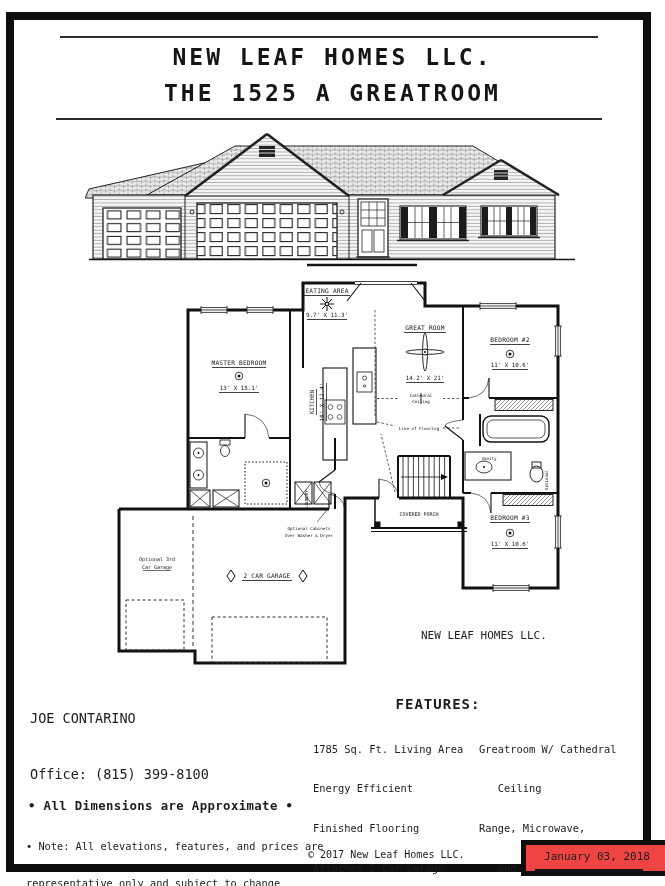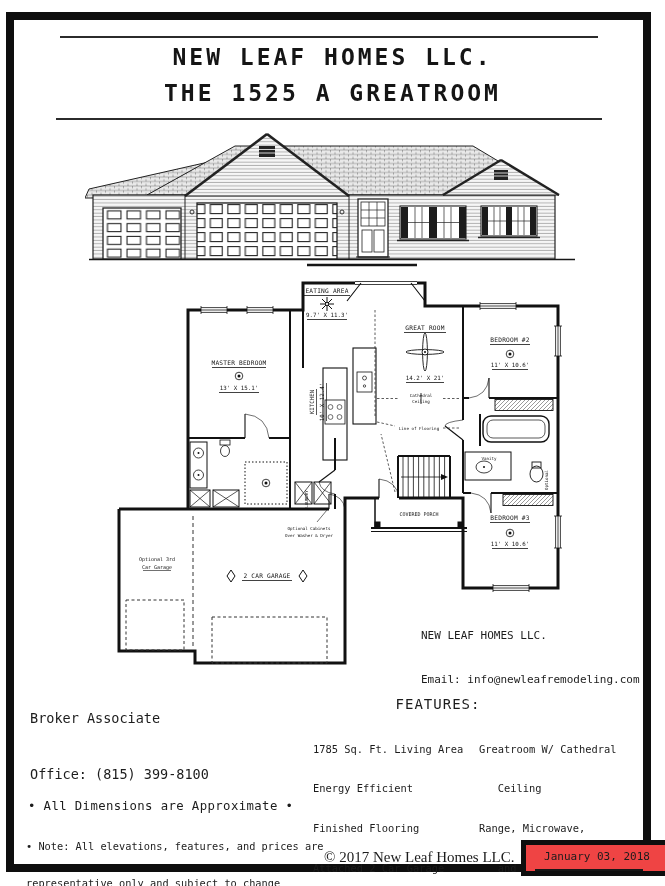--- a/index.html
+++ b/index.html
@@ -23,27 +23,27 @@
   .title1{top:44px;}
   .title2{top:80px;text-align:center;}
   svg{display:block;}
   svg text{font-family:"DejaVu Sans Mono", monospace;fill:#161616;}
   .plan-label{font-size:6.2px;letter-spacing:.2px;}
   .plan-dims{font-size:5.8px;}
   .plan-small{font-size:5px;}
   .plan-tiny{font-size:4.2px;}
   .contact-co{left:421px;top:600px;font-size:11px;line-height:14.5px;white-space:pre;}
   .contact-broker{left:30px;top:672px;font-size:13.5px;line-height:18.5px;white-space:pre;}
-  .features-head{left:313px;top:696px;width:250px;text-align:center;font-size:14px;font-weight:normal;letter-spacing:1px;}
+  .features-head{left:313px;top:696px;width:250px;text-align:center;font-size:14px;font-weight:bold;letter-spacing:1px;}
   .feat-col{font-size:10.4px;line-height:13.3px;white-space:pre;}
   .feat1{left:313px;top:716px;}
   .feat2{left:479px;top:716px;}
-  .dims-note{left:28px;top:799px;font-size:12.3px;letter-spacing:.4px;font-weight:normal;}
+  .dims-note{left:28px;top:799px;font-size:12.3px;letter-spacing:.4px;font-weight:bold;}
   .note-lines{left:26px;top:816px;font-size:10.3px;line-height:12.2px;white-space:pre;}
-  .copyright{left:324px;top:849px;font-size:15px;font-family:Liberation Serif, serif;}
+  .copyright{left:308px;top:849px;font-size:10px;}
   .date-box{
     left:521px;top:840px;width:152px;height:36px;border:5px solid #0e0e0e;
     background:#ef4444;box-sizing:border-box;text-align:center;z-index:5;
   }
   .date-text{display:inline-block;margin-top:3px;font-size:11px;}
   .date-line{position:absolute;left:9px;top:24px;width:108px;height:1.5px;background:#161616;}
 </style>
 </head>
 <body>
 
@@ -363,25 +363,24 @@
 
     <text class="plan-tiny" x="394" y="189.5">Vanity</text>
     <g transform="translate(453,210) rotate(-90)">
       <text class="plan-tiny" x="0" y="0">Optional</text>
     </g>
   </g>
 </svg>
 
 <div class="abs contact-co">
   <div>NEW LEAF HOMES LLC.</div>
-  <div>Email: info@newleafremodeling.com</div>
 </div>
 
 <div class="abs contact-broker">
-  <div>Broker Associate</div>
+  <div>JOE CONTARINO</div>
   <div>Office: (815) 399-8100</div>
   
   
 </div>
 
 <div class="abs features-head">FEATURES:</div>
 <div class="abs feat-col feat1">
   <div>1785 Sq. Ft. Living Area</div>
   <div>Energy Efficient</div>
   <div>Finished Flooring</div>

